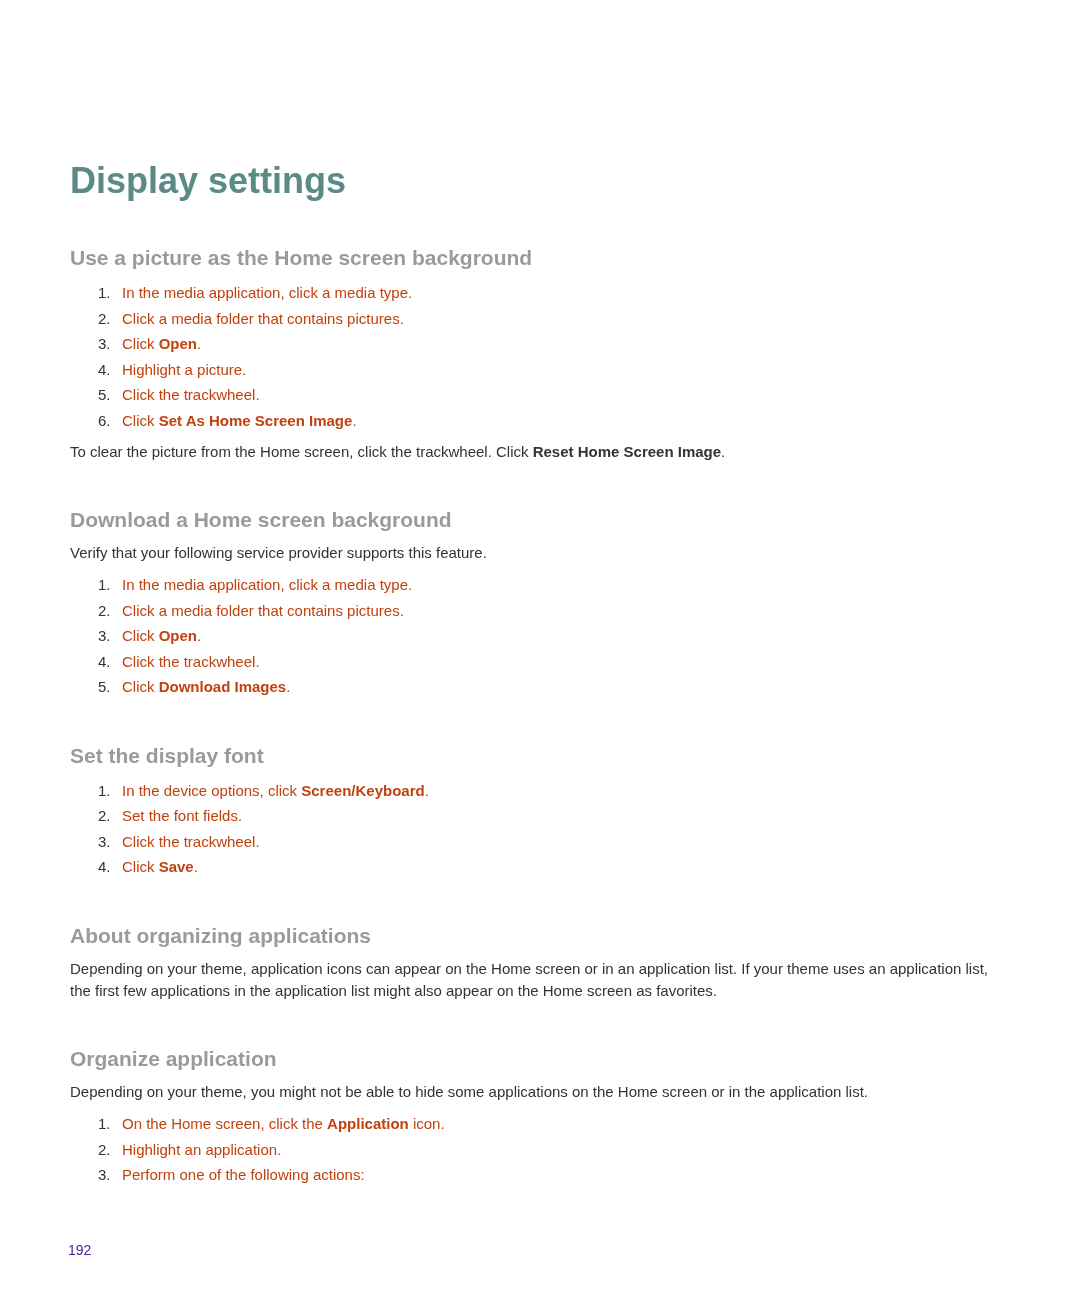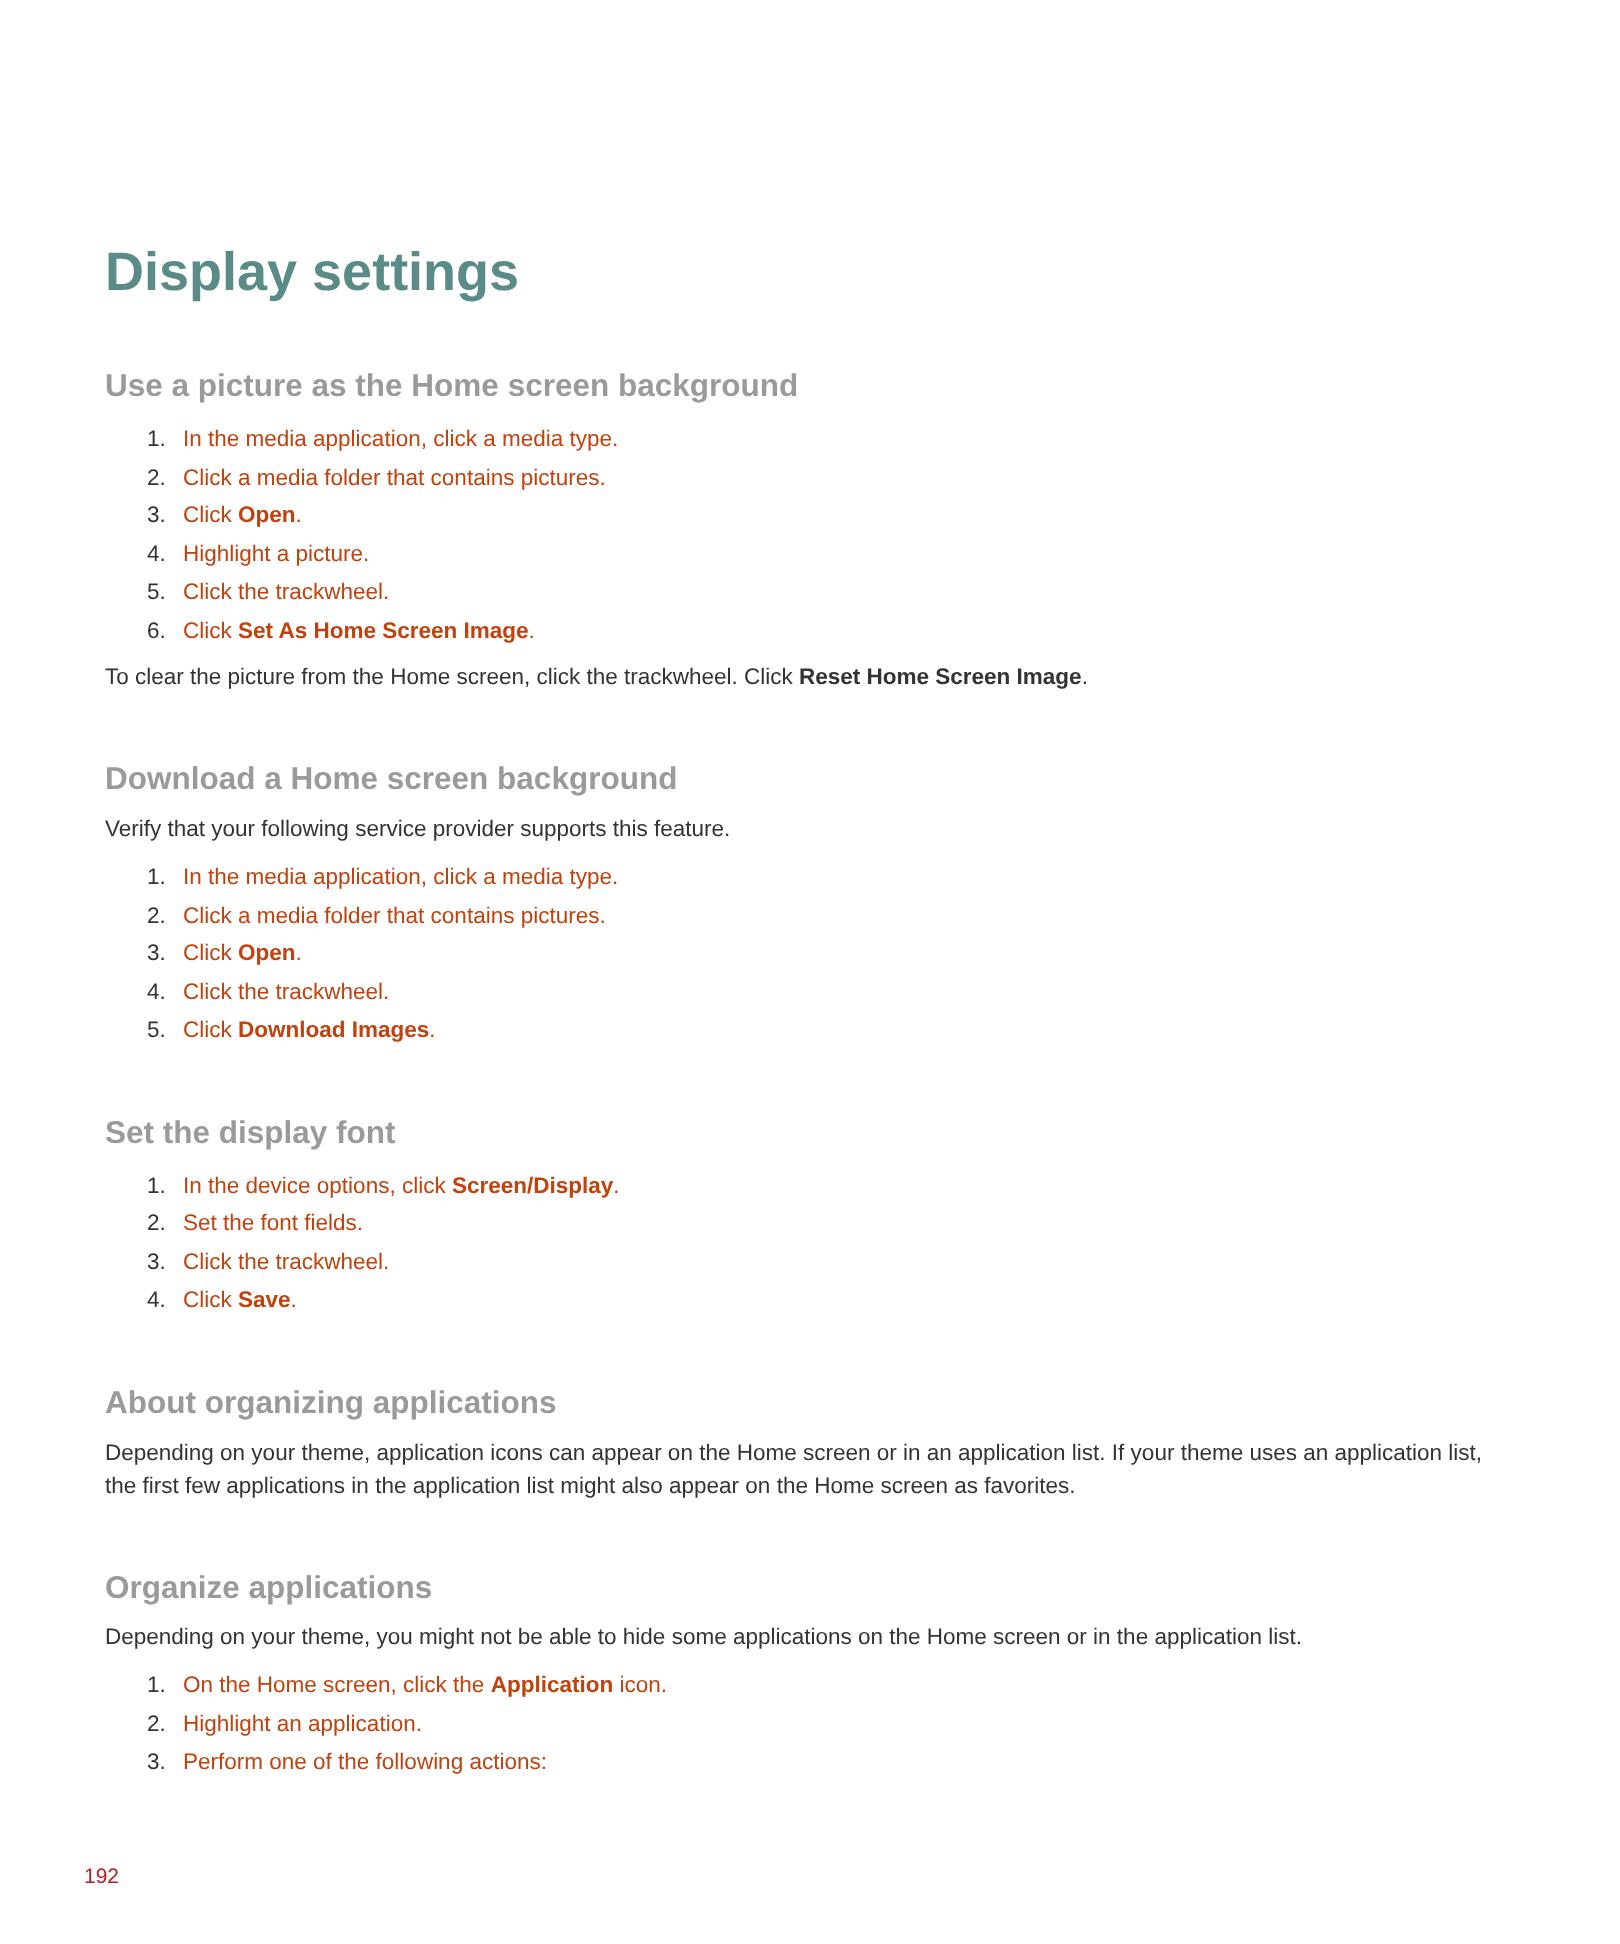--- a/index.html
+++ b/index.html
@@ -63,23 +63,23 @@
       left: 0;
       font-size: 15px;
       color: #333;
     }
     .bold {
       font-weight: 700;
     }
     .page-number {
       position: absolute;
       bottom: 38px;
-      left: 56px;
+      left: 68px;
       font-size: 14px;
-      color: #b91c1c;
+      color: #4c1d95;
     }
   </style>
 </head>
 <body>
 
 <h1 class="main-title">Display settings</h1>
 
 <h2 class="section-title">Use a picture as the Home screen background</h2>
 <ol>
   <li>In the media application, click a media type.</li>
@@ -96,30 +96,30 @@
 <ol>
   <li>In the media application, click a media type.</li>
   <li>Click a media folder that contains pictures.</li>
   <li><span>Click </span><span class="bold">Open</span><span>.</span></li>
   <li>Click the trackwheel.</li>
   <li><span>Click </span><span class="bold">Download Images</span><span>.</span></li>
 </ol>
 
 <h2 class="section-title">Set the display font</h2>
 <ol>
-  <li><span>In the device options, click </span><span class="bold">Screen/Display</span><span>.</span></li>
+  <li><span>In the device options, click </span><span class="bold">Screen/Keyboard</span><span>.</span></li>
   <li>Set the font fields.</li>
   <li>Click the trackwheel.</li>
   <li><span>Click </span><span class="bold">Save</span><span>.</span></li>
 </ol>
 
 <h2 class="section-title">About organizing applications</h2>
 <p class="intro">Depending on your theme, application icons can appear on the Home screen or in an application list. If your theme uses an application list, the first few applications in the application list might also appear on the Home screen as favorites.</p>
 
-<h2 class="section-title">Organize applications</h2>
+<h2 class="section-title">Organize application</h2>
 <p class="intro">Depending on your theme, you might not be able to hide some applications on the Home screen or in the application list.</p>
 <ol>
   <li><span>On the Home screen, click the </span><span class="bold">Application</span><span> icon.</span></li>
   <li>Highlight an application.</li>
   <li>Perform one of the following actions:</li>
 </ol>
 
 <div class="page-number">192</div>
 
 </body></html>

